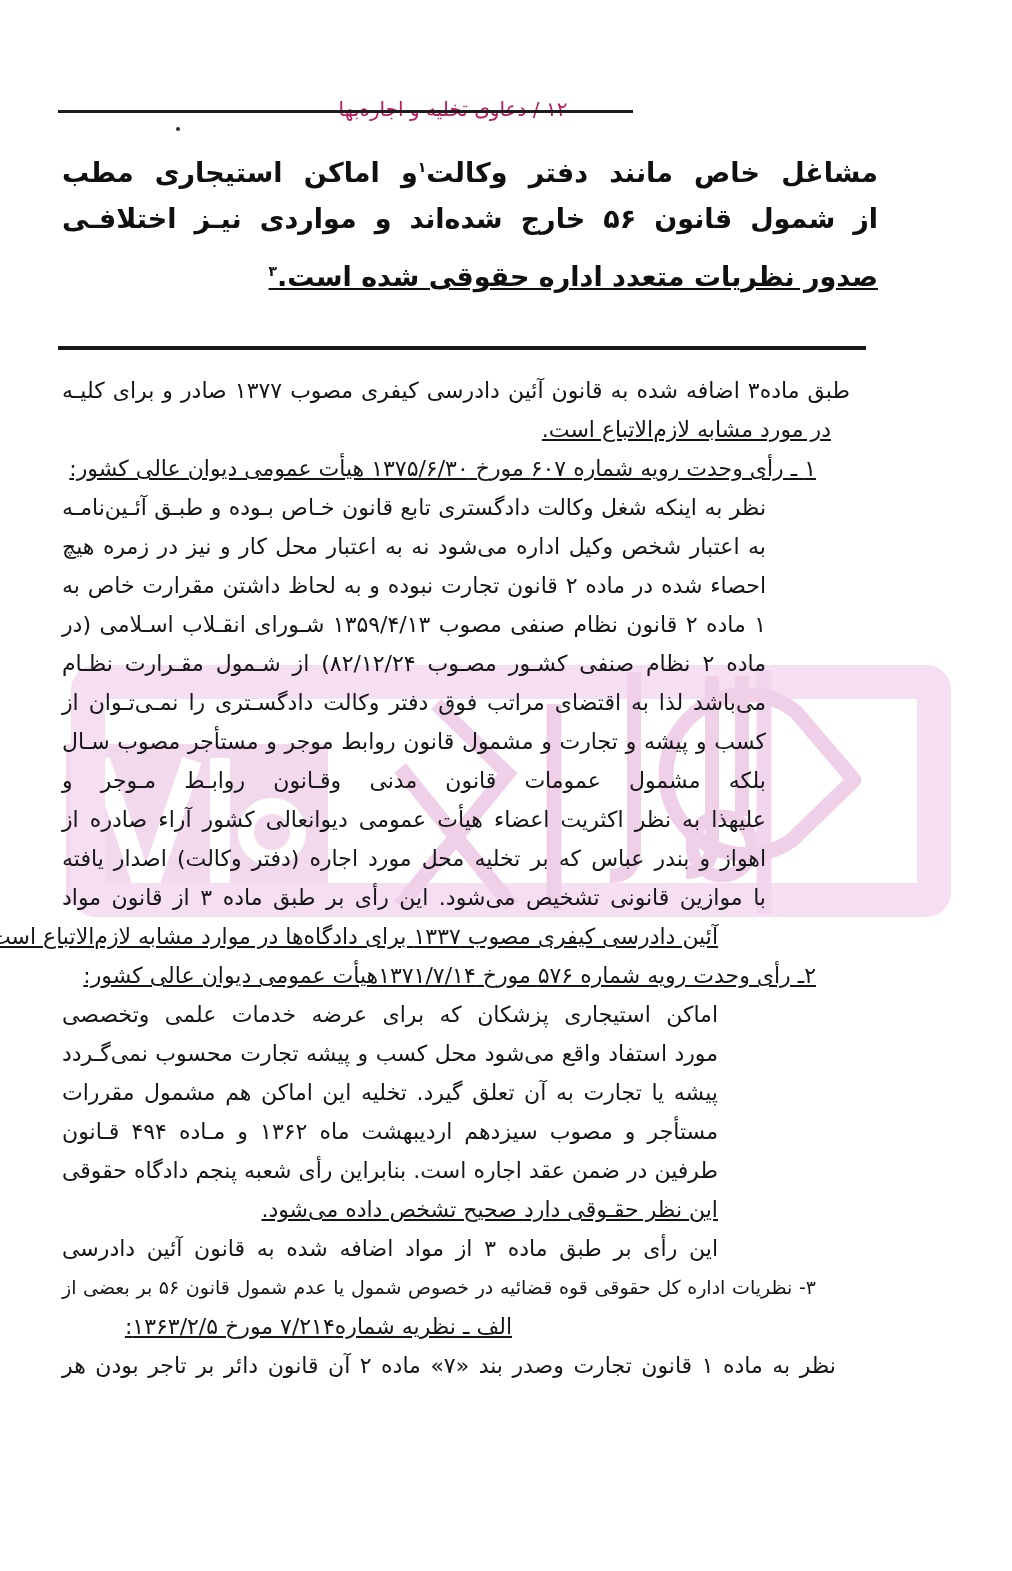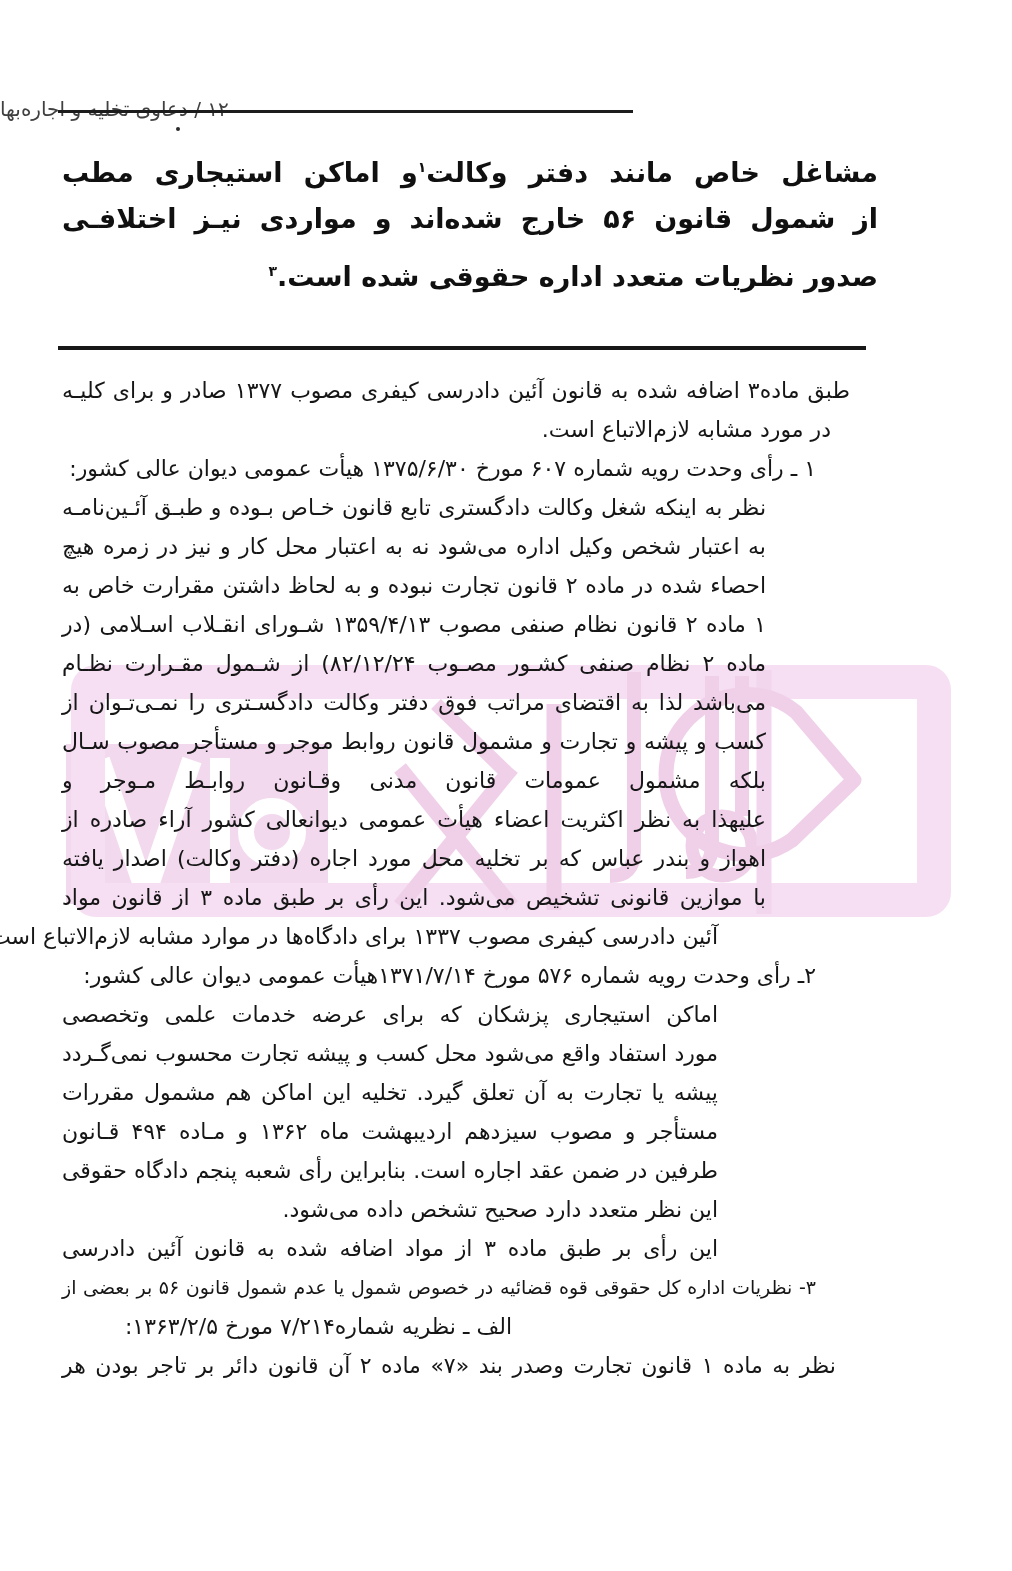--- a/index.html
+++ b/index.html
@@ -7,21 +7,21 @@
     width:1012px;height:1571px;position:relative;background:#ffffff;
     font-family:"DejaVu Sans","Liberation Sans",sans-serif;
     color:#151515;overflow:hidden;
   }
   #watermark{position:absolute;left:0;top:0;z-index:0;}
   #content{position:absolute;left:0;top:0;width:1012px;height:1571px;z-index:1;}
 
   
   #header-title{
     position:absolute;top:93px;left:0;right:0;height:32px;line-height:32px;
-    direction:rtl;text-align:left;padding-right:106px;font-size:20px;color:#404040;
+    direction:rtl;text-align:center;padding-right:106px;font-size:20px;color:#be185d;
   }
   #header-rule{position:absolute;top:110px;left:58px;width:575px;height:3px;background:#1c1c1c;}
   #ink-speck{position:absolute;left:176px;top:127px;width:4px;height:4px;border-radius:50%;background:#2a2a2a;}
 
   
   #main-paragraph{position:absolute;top:141px;left:0;width:1012px;direction:rtl;}
   #main-paragraph .line{
     height:52px;line-height:52px;font-size:27px;font-weight:bold;color:#101010;
     padding-left:62px;overflow:hidden;
   }
@@ -32,21 +32,21 @@
 
   
   #footnotes-block{position:absolute;top:371px;left:0;width:900px;direction:rtl;}
   #footnotes-block .line{
     height:39px;line-height:39px;font-size:22px;color:#161616;
     padding-left:62px;overflow:hidden;
   }
 
   .line{direction:rtl;}
   .line.just{text-align:justify;text-align-last:justify;white-space:normal;}
-  .line.rag{text-align:right;white-space:nowrap;}
+  .line.rag{text-align:right;white-space:nowrap;text-decoration:underline;}
 
   
   .flush{padding-right:134px;}
   .wide{padding-right:50px;}
   .wide-mid{padding-right:69px;}
   .wide-b{padding-right:64px;}
   .marker{padding-right:84px;}
   .quote{padding-right:182px;}
   .label{padding-right:388px;}
   .tight{font-size:19px !important;}
@@ -105,19 +105,19 @@
       <div class="line flush just">علیهذا به نظر اکثریت اعضاء هیأت عمومی دیوانعالی کشور آراء صادره از دادگاه‌های حقـوقی</div>
       <div class="line flush just">اهواز و بندر عباس که بر تخلیه محل مورد اجاره (دفتر وکالت) اصدار یافته صحیح و منطبق</div>
       <div class="line flush just">با موازین قانونی تشخیص می‌شود. این رأی بر طبق ماده ۳ از قانون مواد الحـاقی بـه قـانون</div>
       <div class="line quote rag">آئین دادرسی کیفری مصوب ۱۳۳۷ برای دادگاه‌ها در موارد مشابه لازم‌الاتباع است.</div>
       <div class="line marker rag">۲ـ رأی وحدت رویه شماره ۵۷۶ مورخ ۱۳۷۱/۷/۱۴هیأت عمومی دیوان عالی کشور:</div>
       <div class="line quote just">اماکن استیجاری پزشکان که برای عرضه خدمات علمی وتخصصی پزشکی و معالجه بیماران</div>
       <div class="line quote just">مورد استفاد واقع می‌شود محل کسب و پیشه تجارت محسوب نمی‌گـردد تـا حـق کسـب و</div>
       <div class="line quote just">پیشه یا تجارت به آن تعلق گیرد. تخلیه این اماکن هم مشمول مقررات قانون روابط مـوجر و</div>
       <div class="line quote just">مستأجر و مصوب سیزدهم اردیبهشت ماه ۱۳۶۲ و مـاده ۴۹۴ قـانون مـدنی و شـرایط بـین</div>
       <div class="line quote just">طرفین در ضمن عقد اجاره است. بنابراین رأی شعبه پنجم دادگاه حقوقی یک اهـواز کـه بـا</div>
-      <div class="line quote rag">این نظر متعدد دارد صحیح تشخص داده می‌شود.</div>
+      <div class="line quote rag">این نظر حقـوقی دارد صحیح تشخص داده می‌شود.</div>
       <div class="line quote just">این رأی بر طبق ماده ۳ از مواد اضافه شده به قانون آئین دادرسی کیفری مصوب اول مـرداد</div>
       <div class="line marker tight just">۳- نظریات اداره کل حقوقی قوه قضائیه در خصوص شمول یا عدم شمول قانون ۵۶ بر بعضی از مشاغل:</div>
       <div class="line label rag">الف ـ نظریه شماره۷/۲۱۴ مورخ ۱۳۶۳/۲/۵:</div>
       <div class="line wide-b just">نظر به ماده ۱ قانون تجارت وصدر بند «۷» ماده ۲ آن قانون دائر بر تاجر بودن هر بانکی کـه</div>
     </div>
 </div>
 
 </body></html>

